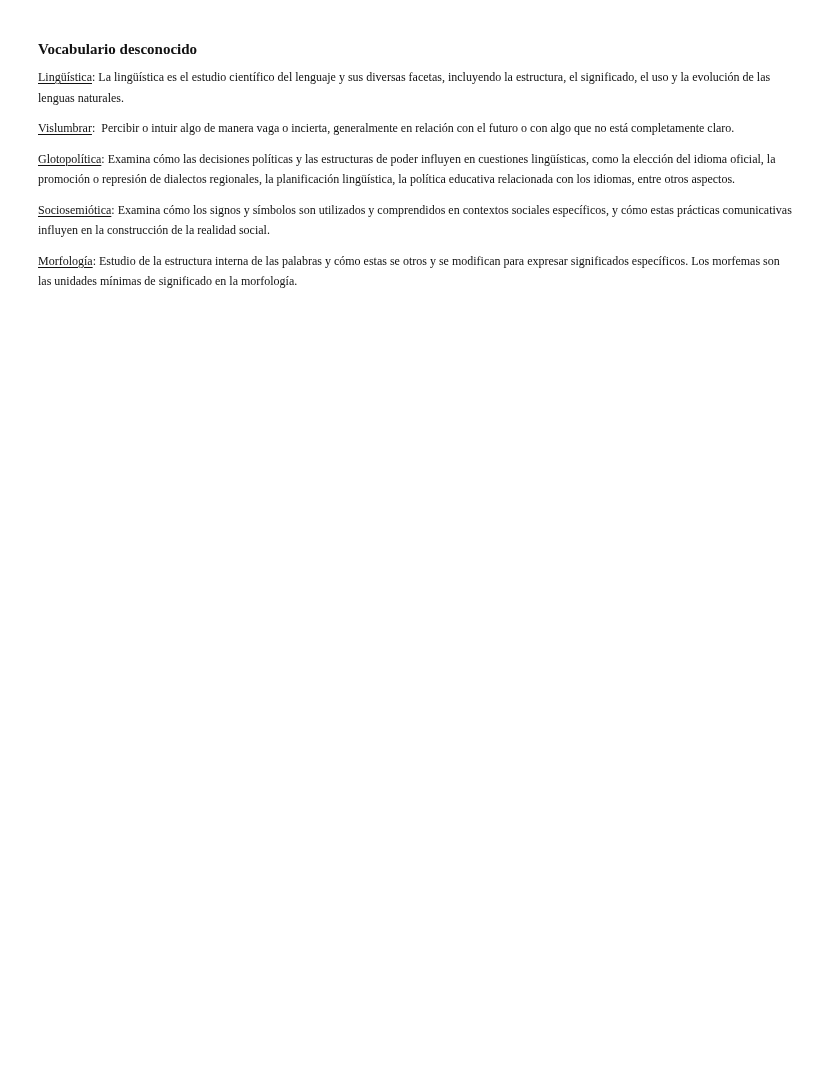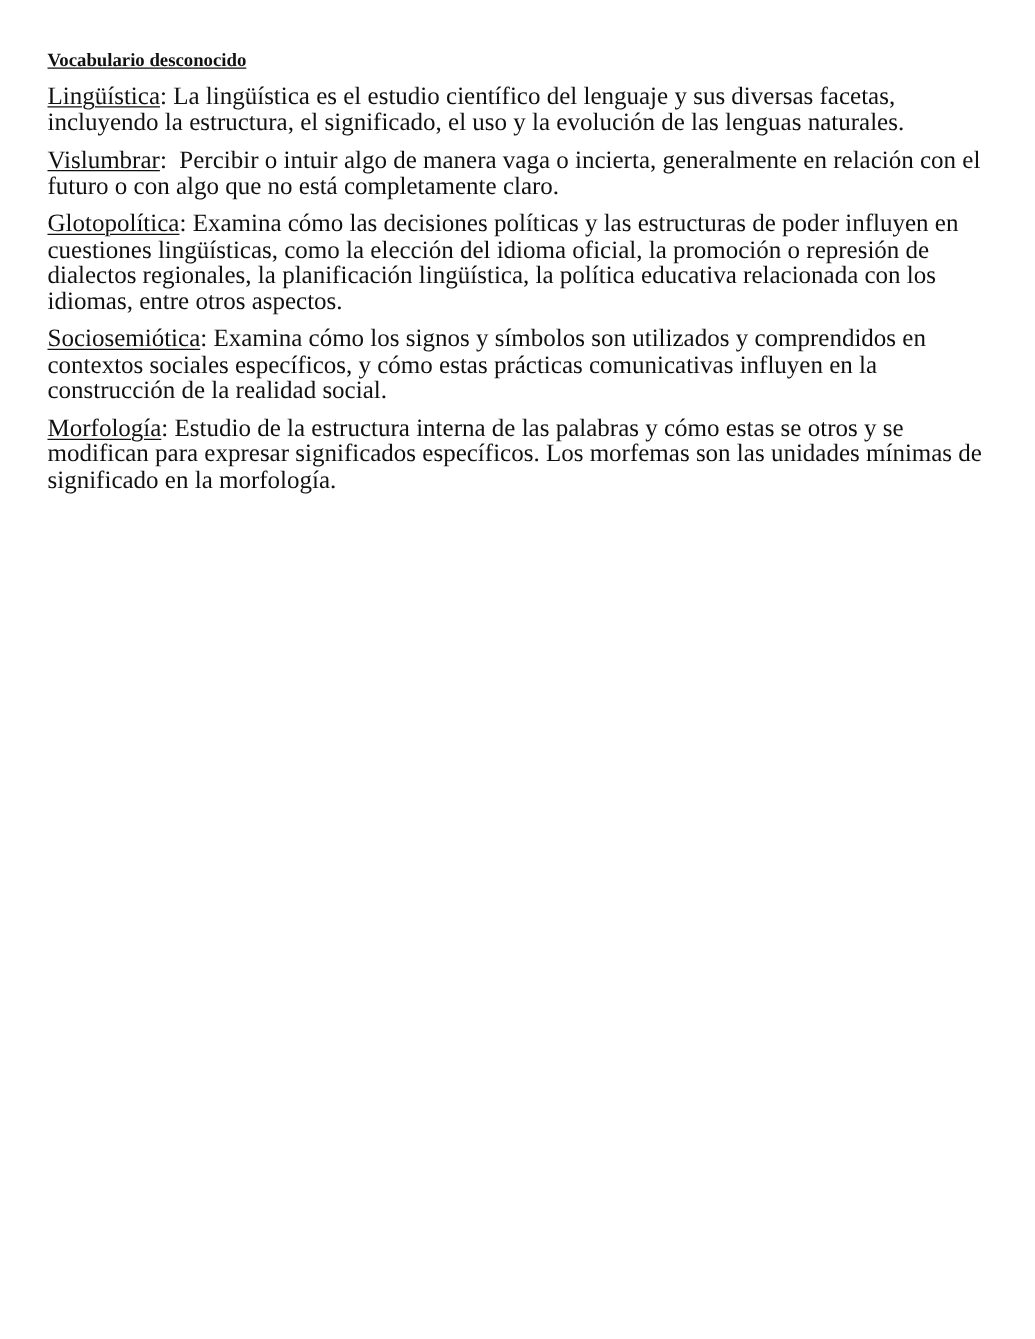--- a/index.html
+++ b/index.html
@@ -19,24 +19,23 @@
       position: absolute;
       left: 38px;
       top: 39px;
       width: 756px;
     }
     .doc-title {
       font-weight: bold;
       font-size: 15px;
       line-height: 20px;
       margin: 0 0 8px 0;
-      text-decoration: underline;
     }
     .entry {
-      font-size: 20px;
+      font-size: 12px;
       line-height: 20.5px;
       margin: 0 0 10px 0;
     }
     .term {
       text-decoration: underline;
       text-underline-offset: 2px;
       text-decoration-thickness: 1px;
     }
   </style>
 </head>

